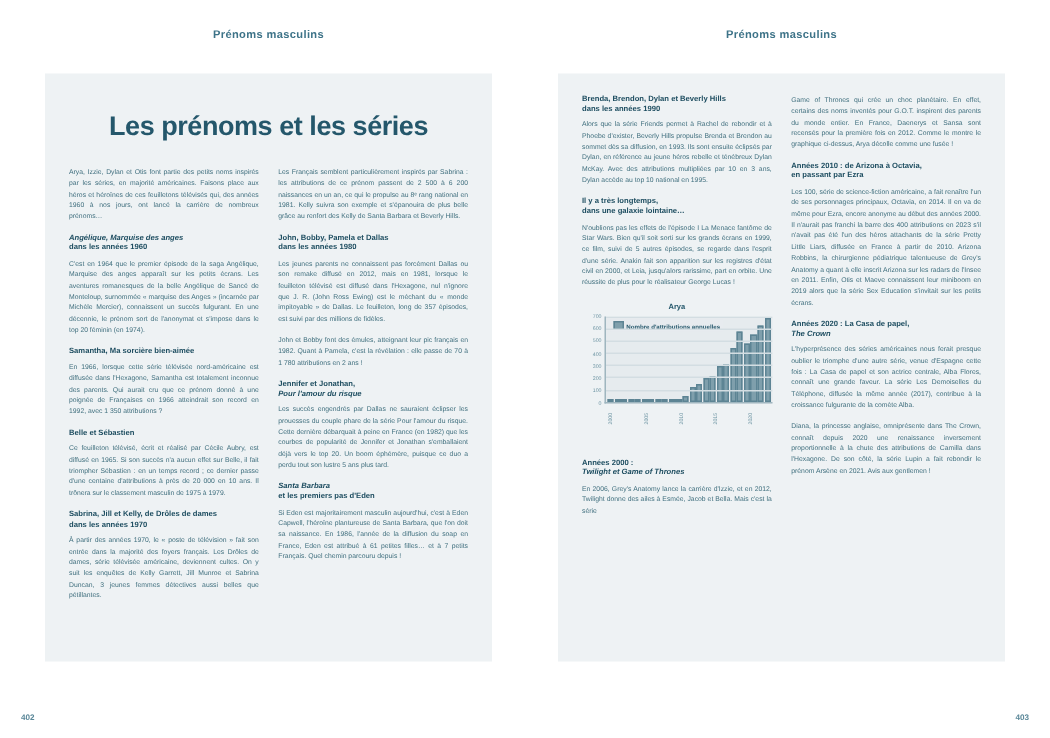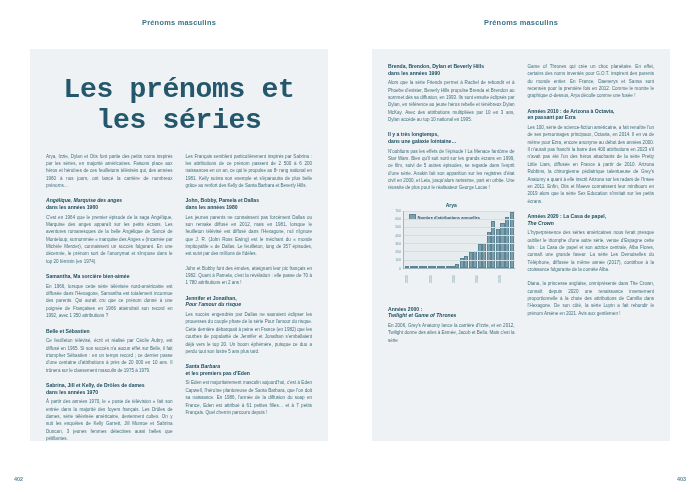--- a/index.html
+++ b/index.html
@@ -27,27 +27,26 @@
   .panel{
     background:#eef2f4;
     box-sizing:border-box;
     padding:14px 16px 16px 16px;
   }
   .panel-left{height:392px;}
   .panel-right{height:392px;}
 
   .title{
     text-align:center;
-    font-size:28px;
+    font-size:18px;
     font-weight:bold;
     color:#24576b;
     letter-spacing:-.3px;
     margin:12px 0 16px 0;
     line-height:1.1;
-    font-family:Liberation Mono, monospace;
   }
 
   .cols{display:flex;gap:13px;}
   .col{flex:1;min-width:0;}
 
   p{
     margin:0 0 7px 0;
     font-size:4.55px;
     line-height:1.62;
     text-align:justify;

